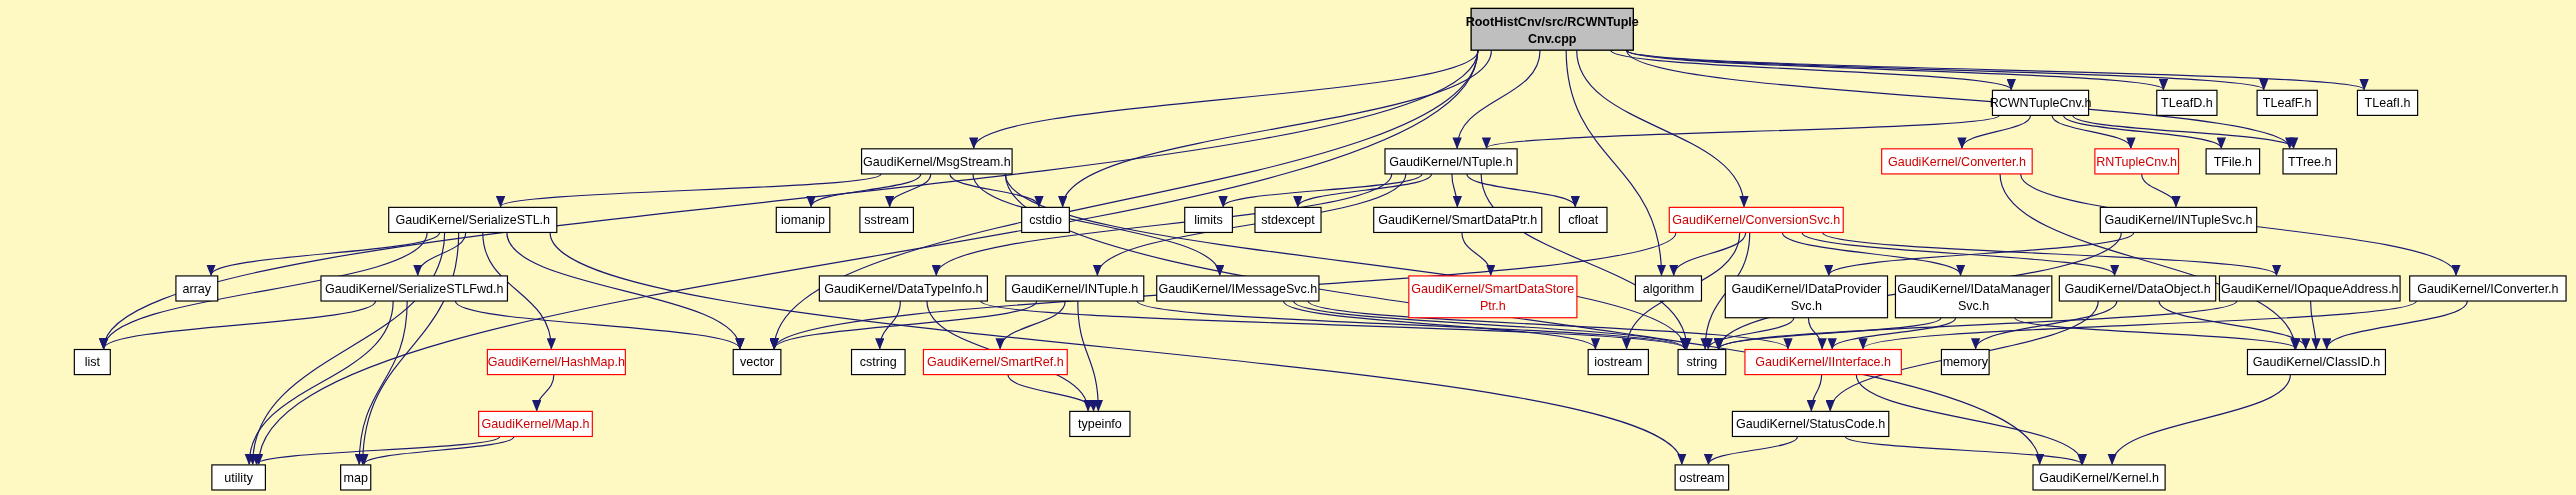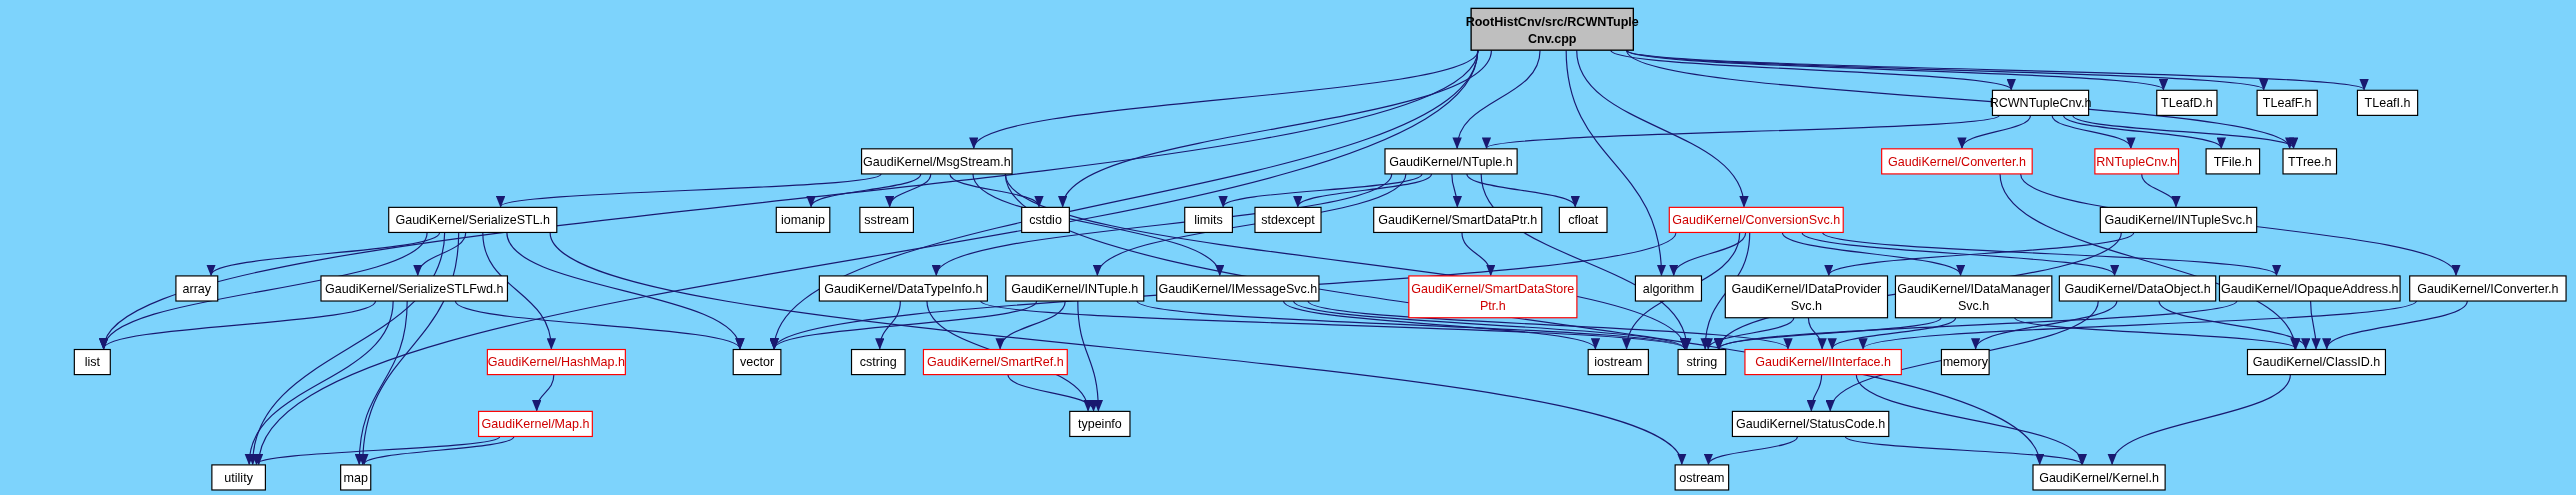--- a/index.html
+++ b/index.html
@@ -1,16 +1,16 @@
 <!DOCTYPE html>
 <html style="font-size:13.4px"><head>
 <meta charset="utf-8">
 <style>
   html,body{margin:0;padding:0;background:#ffffff;}
-  #stage{position:relative;width:2576px;height:495px;background:#7dd3fc;overflow:hidden;
+  #stage{position:relative;width:2576px;height:495px;background:#fef9c3;overflow:hidden;
          font-family:"Liberation Sans","DejaVu Sans",sans-serif;}
   svg{display:block;}
   .edge{fill:none;stroke-width:1.4px;}
   .node rect{stroke-width:1.4px;}
   .node text{font-family:"Liberation Sans","DejaVu Sans",sans-serif;font-size:15px;text-anchor:middle;}
   .node.root rect{stroke-width:1.6px;}
   .node.root text{font-weight:bold;}
 </style>
 </head>
 <body>

